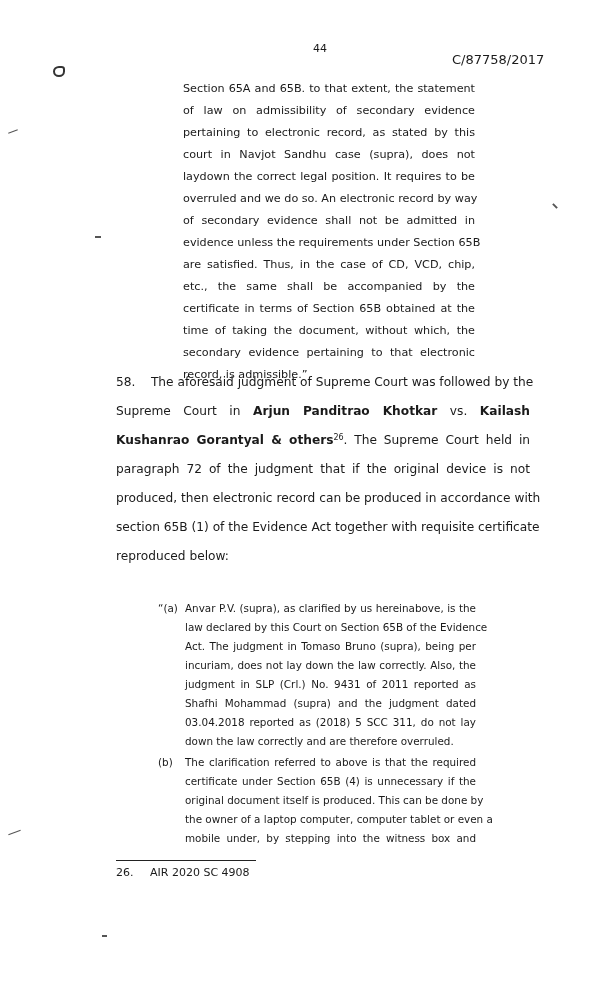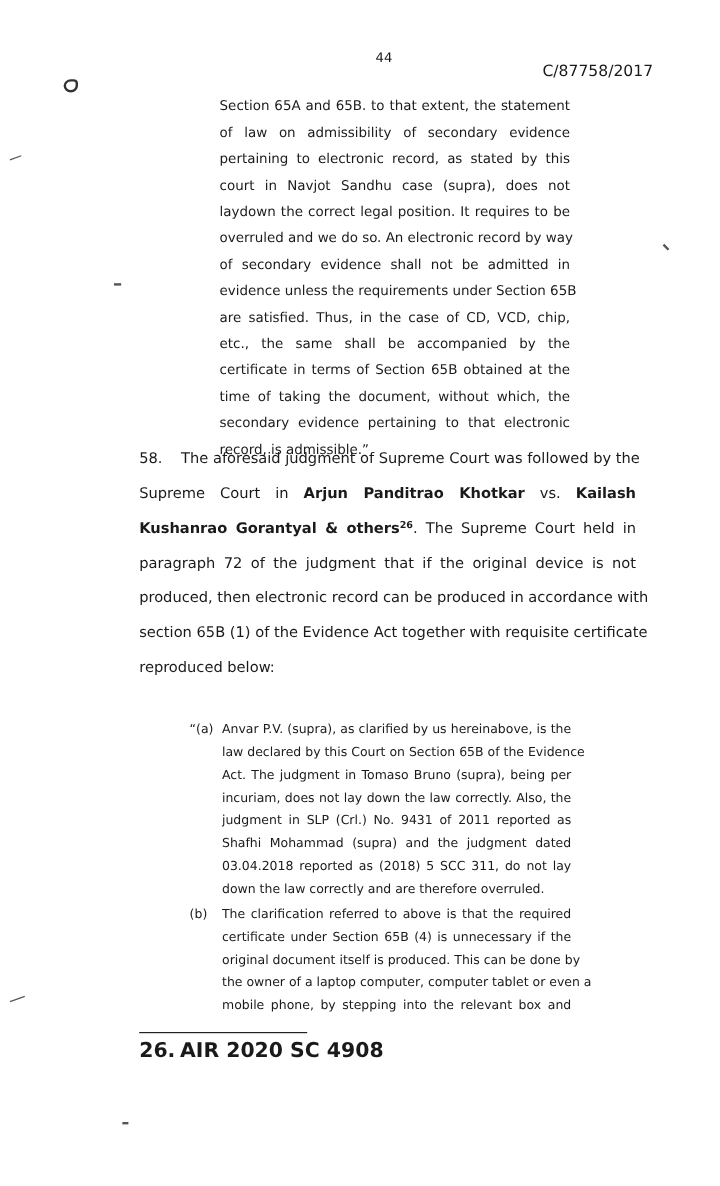--- a/index.html
+++ b/index.html
@@ -8,30 +8,30 @@
   .abs { position:absolute; }
   .page-num { left:313px; top:42px; font-size:11px; }
   .case-no { left:452px; top:52px; font-size:13px; }
   .quote1 { left:183px; top:78px; width:292px; font-size:11.2px; line-height:22px; }
   .quote1 .ln { display:block; text-align:justify; text-align-last:justify; height:22px; white-space:nowrap; }
   .quote1 .ln.last { text-align-last:left; }
   .para { left:116px; top:368px; width:414px; font-size:12.2px; line-height:29px; }
   .para .ln { display:block; text-align:justify; text-align-last:justify; height:29px; white-space:nowrap; }
   .para .ln.last { text-align-last:left; }
   .para b { font-weight:bold; }
-  .para sup { font-size:8px; font-weight:bold; vertical-align:top; position:relative; top:-3px; }
+  .para sup { font-size:8px; font-weight:normal; vertical-align:top; position:relative; top:-3px; }
   .sub { left:158px; width:318px; font-size:10.4px; line-height:19px; }
   .sub .lbl { position:absolute; left:0; top:0; }
   .sub .body { position:absolute; left:27px; width:291px; }
   .sub .ln { display:block; text-align:justify; text-align-last:justify; height:19px; white-space:nowrap; }
   .sub .ln.last { text-align-last:left; }
   .sub-a { top:599px; height:160px; }
   .sub-b { top:753px; height:110px; }
   .fn-rule { left:116px; top:860px; width:140px; height:1px; background:#222; }
-  .footnote { left:116px; top:866px; font-size:17px; font-weight:bold; }
+  .footnote { left:116px; top:866px; font-size:11px; font-weight:normal; }
   .footnote .fn-num { display:inline-block; width:34px; }
   .mark { position:absolute; background:#555; }
 </style>
 </head>
 <body>
 
 <div class="abs page-num">44</div>
 <div class="abs case-no">C/87758/2017</div>
 
 <div class="abs" style="left:53px;top:66px;width:8px;height:7px;border:2px solid #333;border-radius:50% 30% 50% 50%;"></div>
@@ -82,20 +82,20 @@
   </div>
 </div>
 
 <div class="abs sub sub-b">
   <span class="lbl">(b)</span>
   <div class="body">
     <span class="ln">The clarification referred to above is that the required</span>
     <span class="ln">certificate under Section 65B (4) is unnecessary if the</span>
     <span class="ln">original document itself is produced. This can be done by</span>
     <span class="ln">the owner of a laptop computer, computer tablet or even a</span>
-    <span class="ln">mobile phone, by stepping into the relevant box and</span>
+    <span class="ln">mobile under, by stepping into the witness box and</span>
   </div>
 </div>
 
 <div class="abs fn-rule"></div>
 <div class="abs footnote">
   <span class="fn-num">26.</span><span>AIR 2020 SC 4908</span>
 </div>
 
 </body></html>

